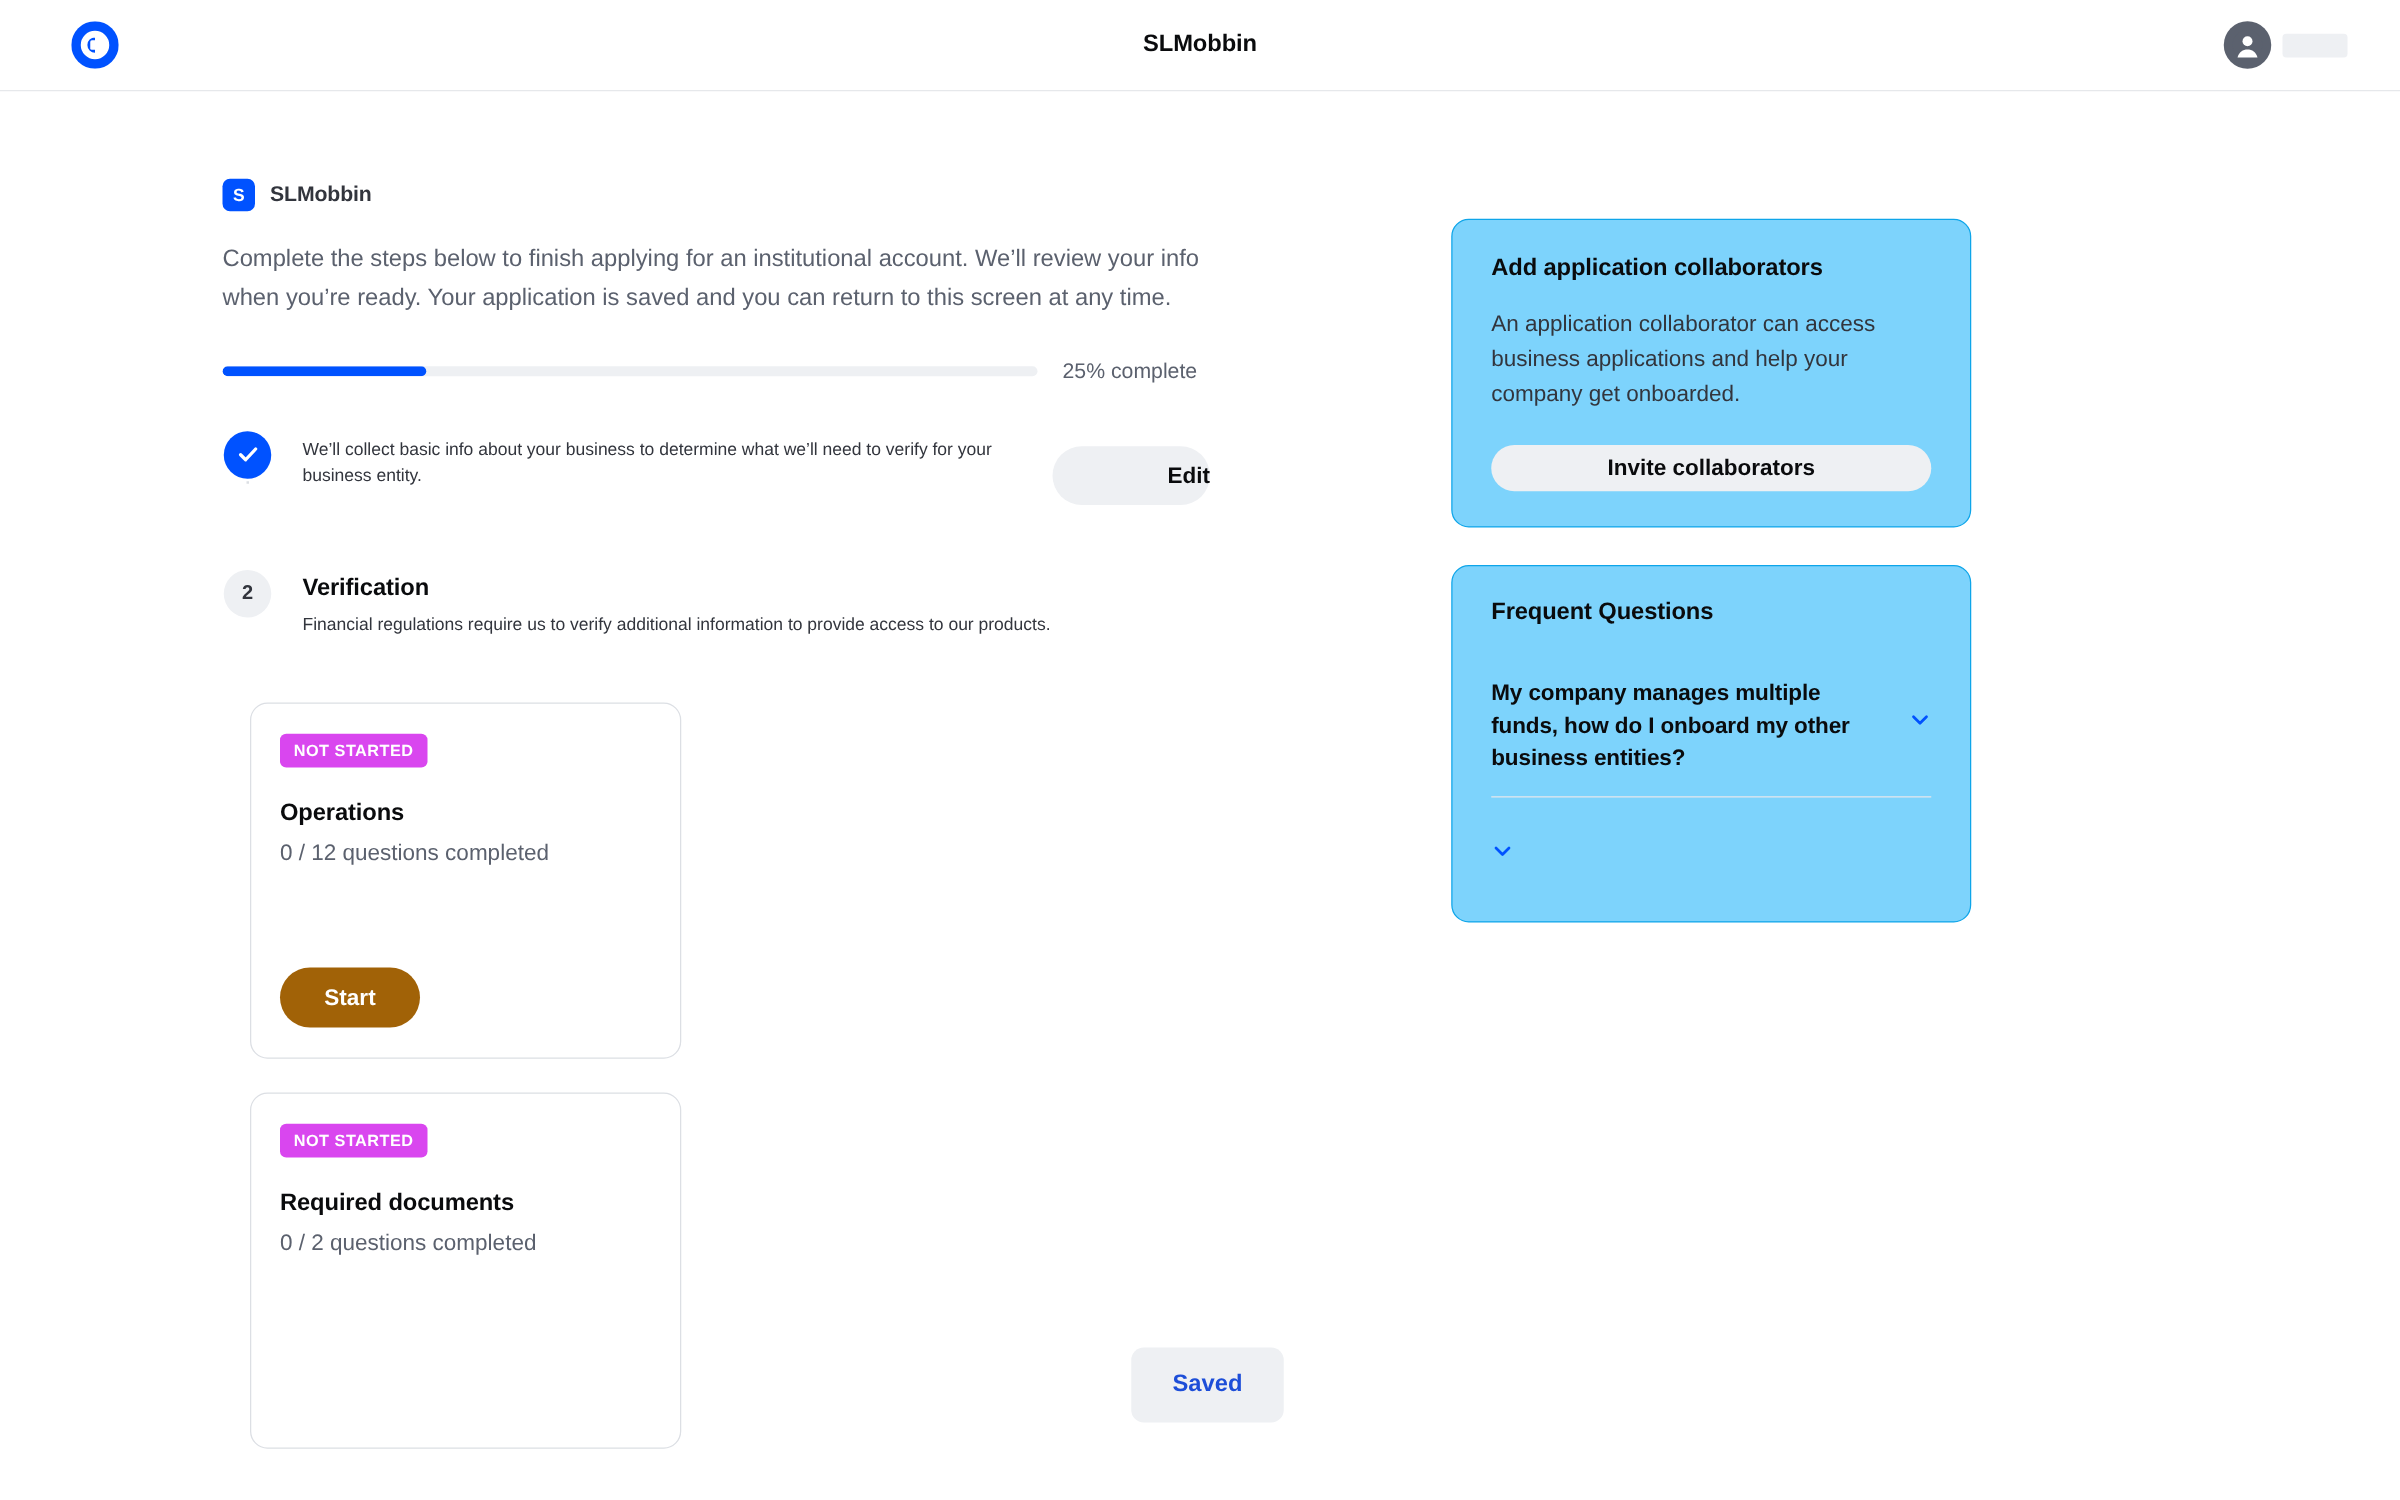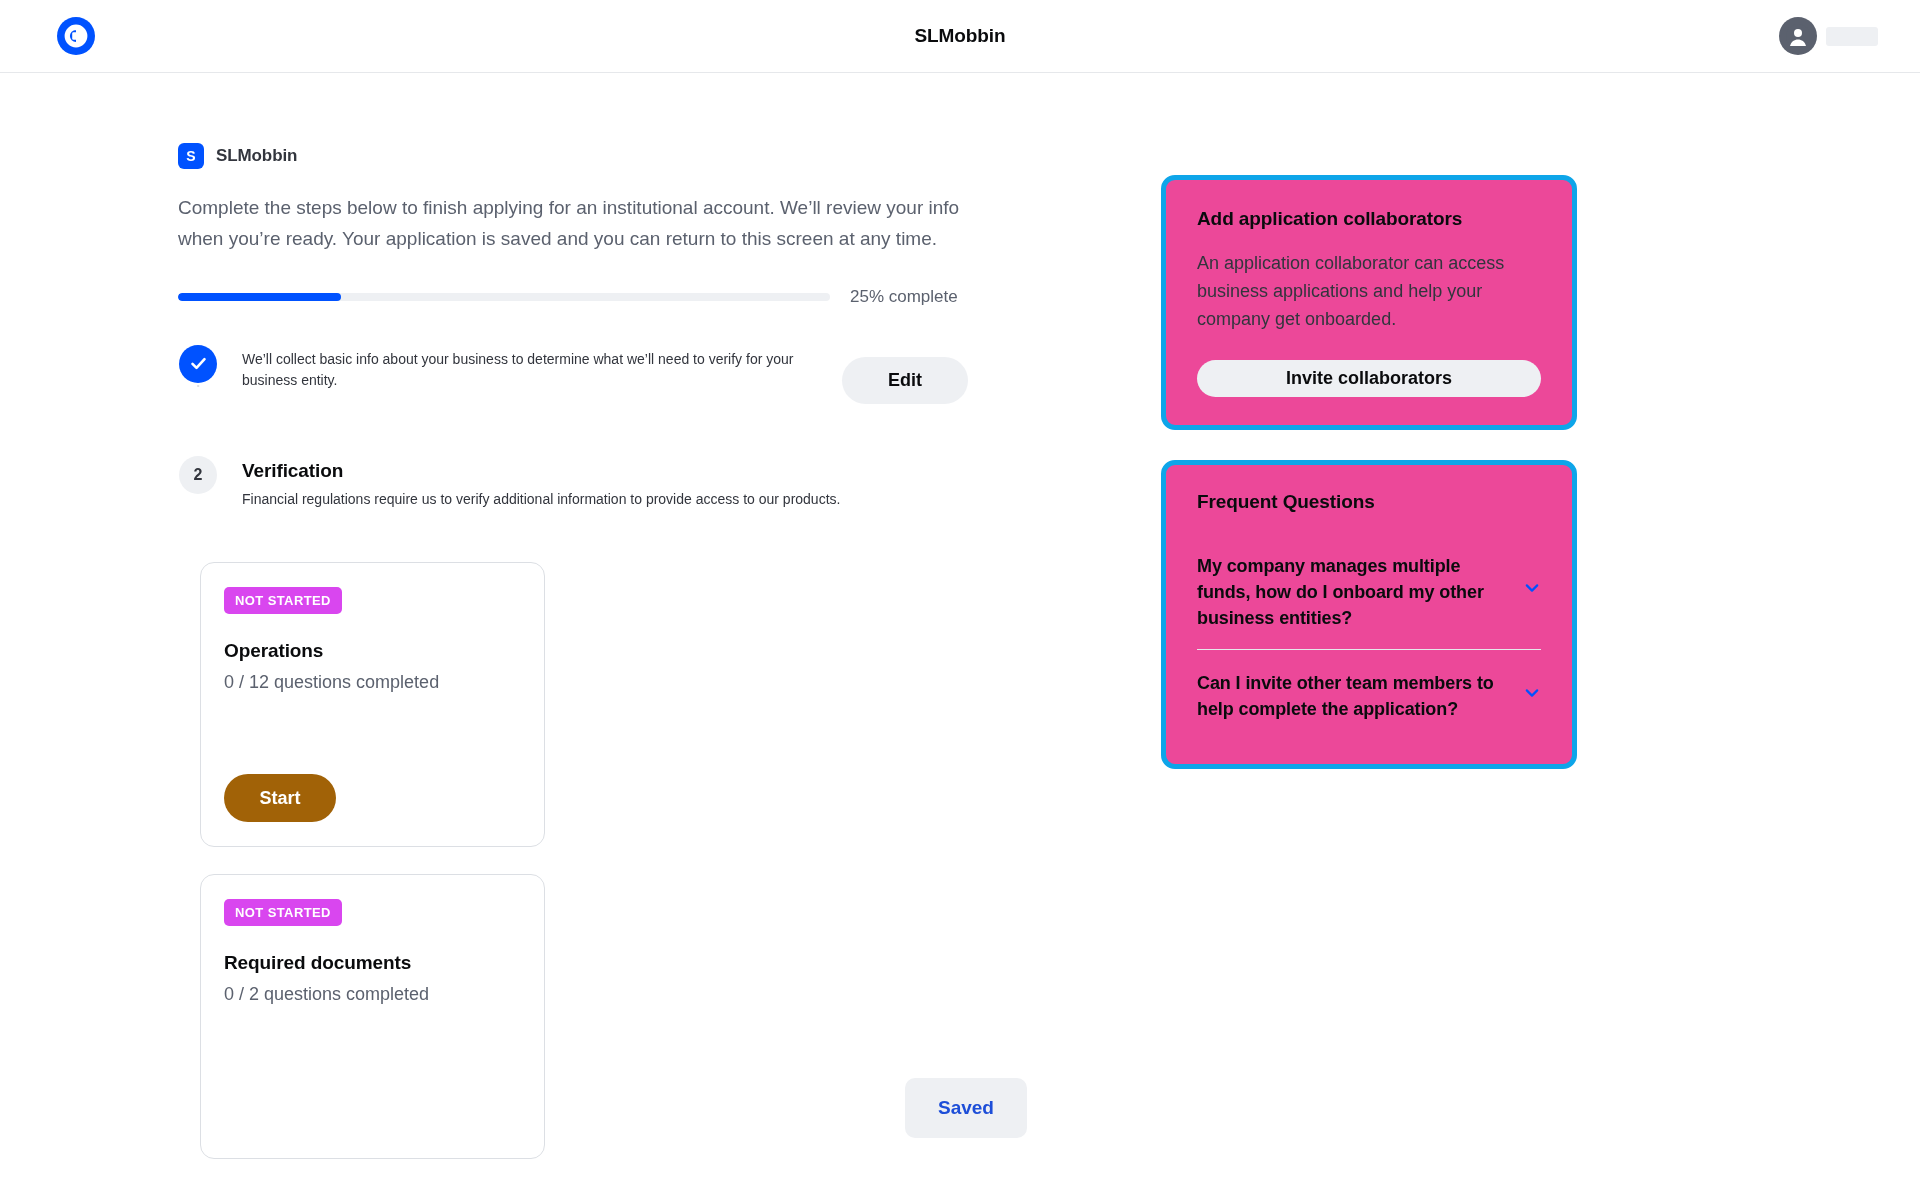--- a/index.html
+++ b/index.html
@@ -193,20 +193,21 @@
     width: 126px;
     height: 47px;
     border: none;
     border-radius: 24px;
     background: #eef0f3;
     color: #0a0b0d;
     font-size: 18px;
     font-weight: 700;
     font-family: inherit;
     cursor: pointer;
+    text-align: right;
   }
 
   
   .cards {
     margin-top: 42px;
     margin-left: 22px;
     display: flex;
     flex-wrap: wrap;
     gap: 27px 27px;
     width: 710px;
@@ -276,23 +277,23 @@
   }
 
   
   .right-col {
     position: absolute;
     left: 1161px;
     top: 102px;
     width: 416px;
   }
   .side-card {
-    border: 5px solid #0ea5e9;
+    border: 1px solid #0ea5e9;
     border-radius: 14px;
-    background: #ec4899;
+    background: #7dd3fc;
     padding: 28px 31px;
     margin-bottom: 30px;
   }
   .side-card h2 {
     font-size: 19px;
     font-weight: 700;
     letter-spacing: -0.1px;
     margin-bottom: 20px;
   }
   .side-card p {
@@ -442,21 +443,20 @@
       <div class="faq-item">
         <div class="faq-q">My company manages multiple funds, how do I onboard my other business entities?</div>
         <span class="chev">
           <svg width="18" height="18" viewBox="0 0 18 18" aria-hidden="true">
             <path d="M3.8 6.4L9 11.6l5.2-5.2" fill="none" stroke="#0052ff" stroke-width="2.2" stroke-linecap="round" stroke-linejoin="round"></path>
           </svg>
         </span>
       </div>
 
       <div class="faq-item">
-        <div class="faq-q">Can I invite other team members to help complete the application?</div>
         <span class="chev">
           <svg width="18" height="18" viewBox="0 0 18 18" aria-hidden="true">
             <path d="M3.8 6.4L9 11.6l5.2-5.2" fill="none" stroke="#0052ff" stroke-width="2.2" stroke-linecap="round" stroke-linejoin="round"></path>
           </svg>
         </span>
       </div>
     </div>
   </div>
 </div>
 

